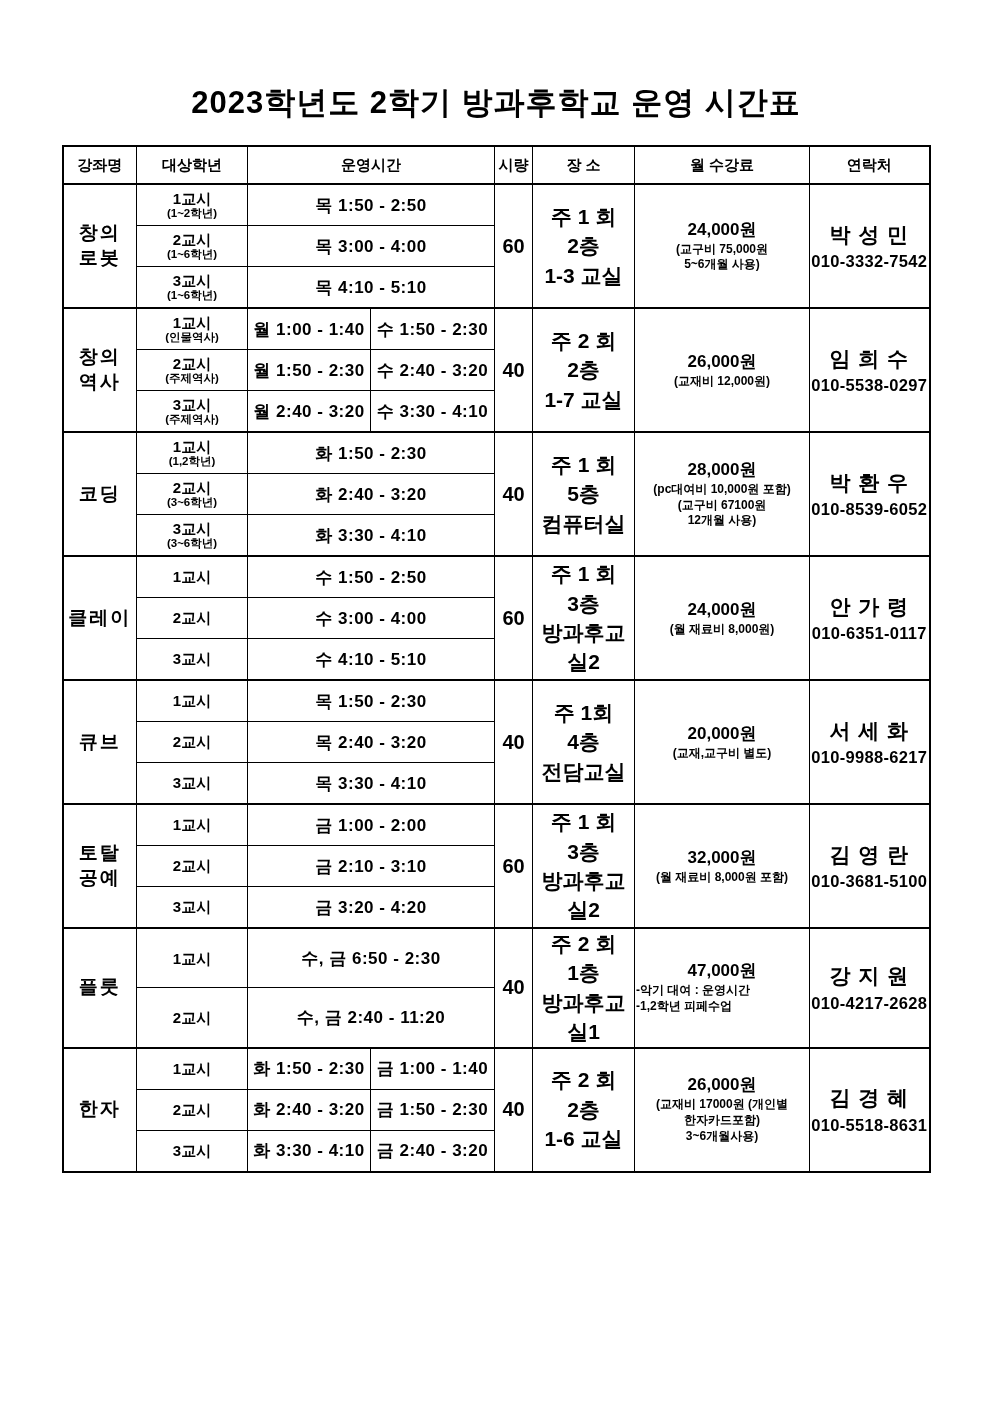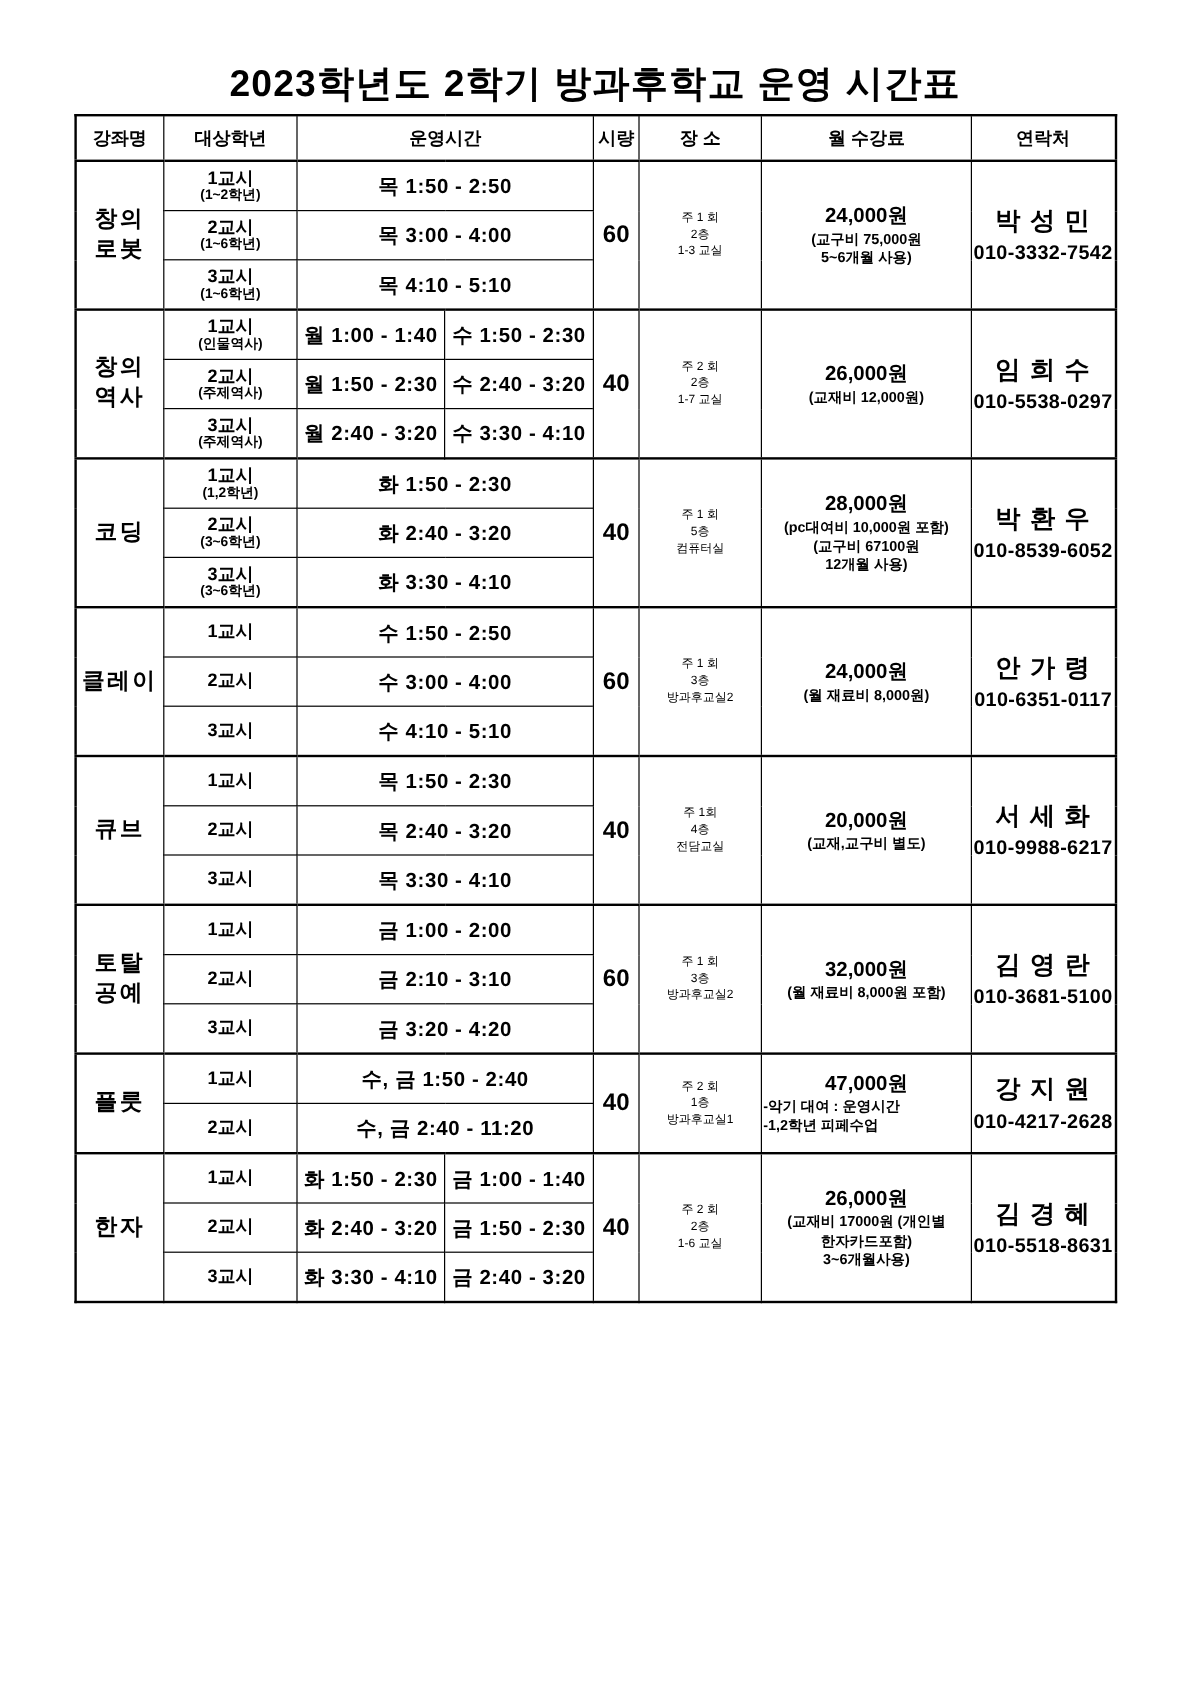--- a/index.html
+++ b/index.html
@@ -11,32 +11,32 @@
   }
   .page {
     position: relative;
     width: 992px;
     height: 1403px;
     background: #ffffff;
     overflow: hidden;
   }
   .title {
     margin: 0;
-    padding-top: 49px;
+    padding-top: 82px;
     text-align: center;
     font-size: 31px;
     font-weight: bold;
     letter-spacing: 1px;
     white-space: nowrap;
   }
   table.timetable {
     border-collapse: collapse;
     table-layout: fixed;
     width: 867px;
-    margin: 4px auto 0 auto;
+    margin: 21px auto 0 auto;
     border: 2px solid #000;
   }
   table.timetable th,
   table.timetable td {
     border: 1px solid #000;
     text-align: center;
     vertical-align: middle;
     padding: 0;
     overflow: hidden;
   }
@@ -57,21 +57,21 @@
   .grade-label { font-size: 15px; font-weight: bold; line-height: 1.15; }
   .grade-sub   { font-size: 11.5px; font-weight: bold; line-height: 1.1; }
   td.time-cell {
     height: 40px;
     font-size: 17px;
     font-weight: bold;
     letter-spacing: 0.5px;
     white-space: nowrap;
   }
   td.hours-cell { font-size: 20px; font-weight: bold; }
-  td.place-cell { font-size: 10px; font-weight: normal; line-height: 1.4; }
+  td.place-cell { font-size: 21px; font-weight: bold; line-height: 1.4; }
   td.fee-cell .fee-main { font-size: 17px; font-weight: bold; line-height: 1.35; }
   td.fee-cell .fee-sub  { font-size: 12px; font-weight: bold; line-height: 1.32; }
   td.fee-cell .fee-sub.left { text-align: left; padding-left: 1px; }
   td.contact-cell .contact-name  { font-size: 21px; font-weight: bold; letter-spacing: 1px; line-height: 1.5; }
   td.contact-cell .contact-phone { font-size: 16.5px; font-weight: bold; letter-spacing: 0.3px; line-height: 1.4; white-space: nowrap; }
 </style>
 </head>
 <body>
 
 <div class="page">
@@ -340,21 +340,21 @@
           </td>
           <td class="time-cell" colspan="2">금 3:20 - 4:20</td>
         </tr>
         <tr class="course-start">
           <td class="course-name-cell" rowspan="2">
             <div>플룻</div>
           </td>
           <td class="period-cell">
             <div class="grade-label">1교시</div>
           </td>
-          <td class="time-cell" colspan="2">수, 금 1:50 - 2:40</td>
+          <td class="time-cell" colspan="2">수, 금 6:50 - 2:30</td>
           <td class="hours-cell" rowspan="2">40</td>
           <td class="place-cell" rowspan="2">
             <div>주 2 회</div>
             <div>1층</div>
             <div>방과후교실1</div>
           </td>
           <td class="fee-cell" rowspan="2">
             <div class="fee-main">47,000원</div>
             <div class="fee-sub left">
               <div>-악기 대여 : 운영시간</div>

